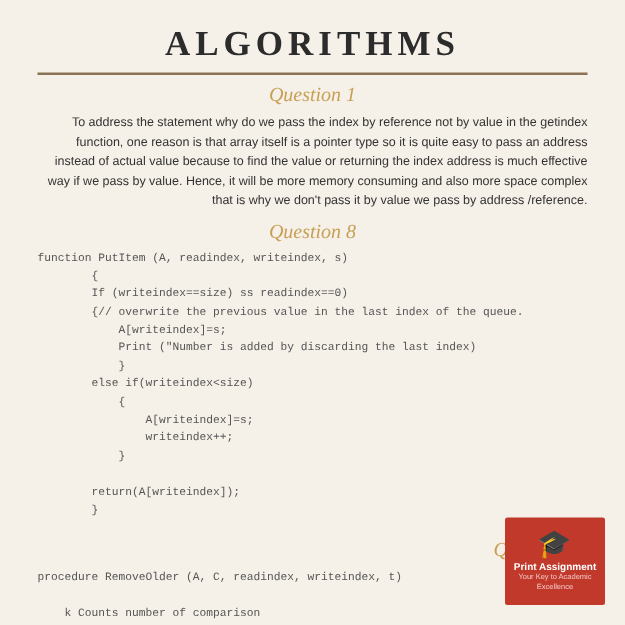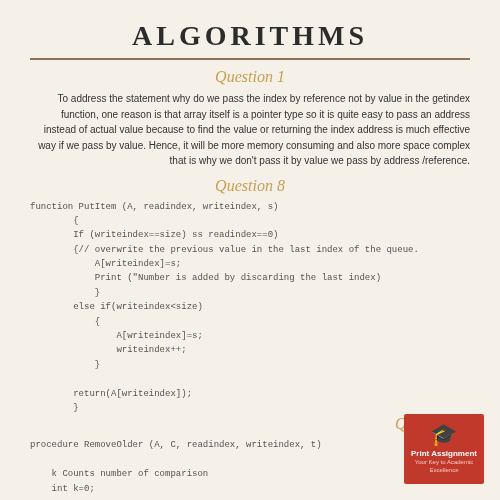--- a/index.html
+++ b/index.html
@@ -44,21 +44,21 @@
       color: #333;
       line-height: 1.55;
       text-align: right;
       margin-bottom: 8px;
     }
     .code-block {
       font-family: 'Courier New', monospace;
       font-size: 9px;
       color: #555;
       line-height: 1.6;
-      margin-bottom: 0;
+      margin-bottom: 17px;
       white-space: pre;
     }
     .q3-heading {
       text-align: right;
       font-size: 16px;
       color: #c8a055;
       font-family: Georgia, serif;
       font-style: italic;
       margin-bottom: 5px;
     }

